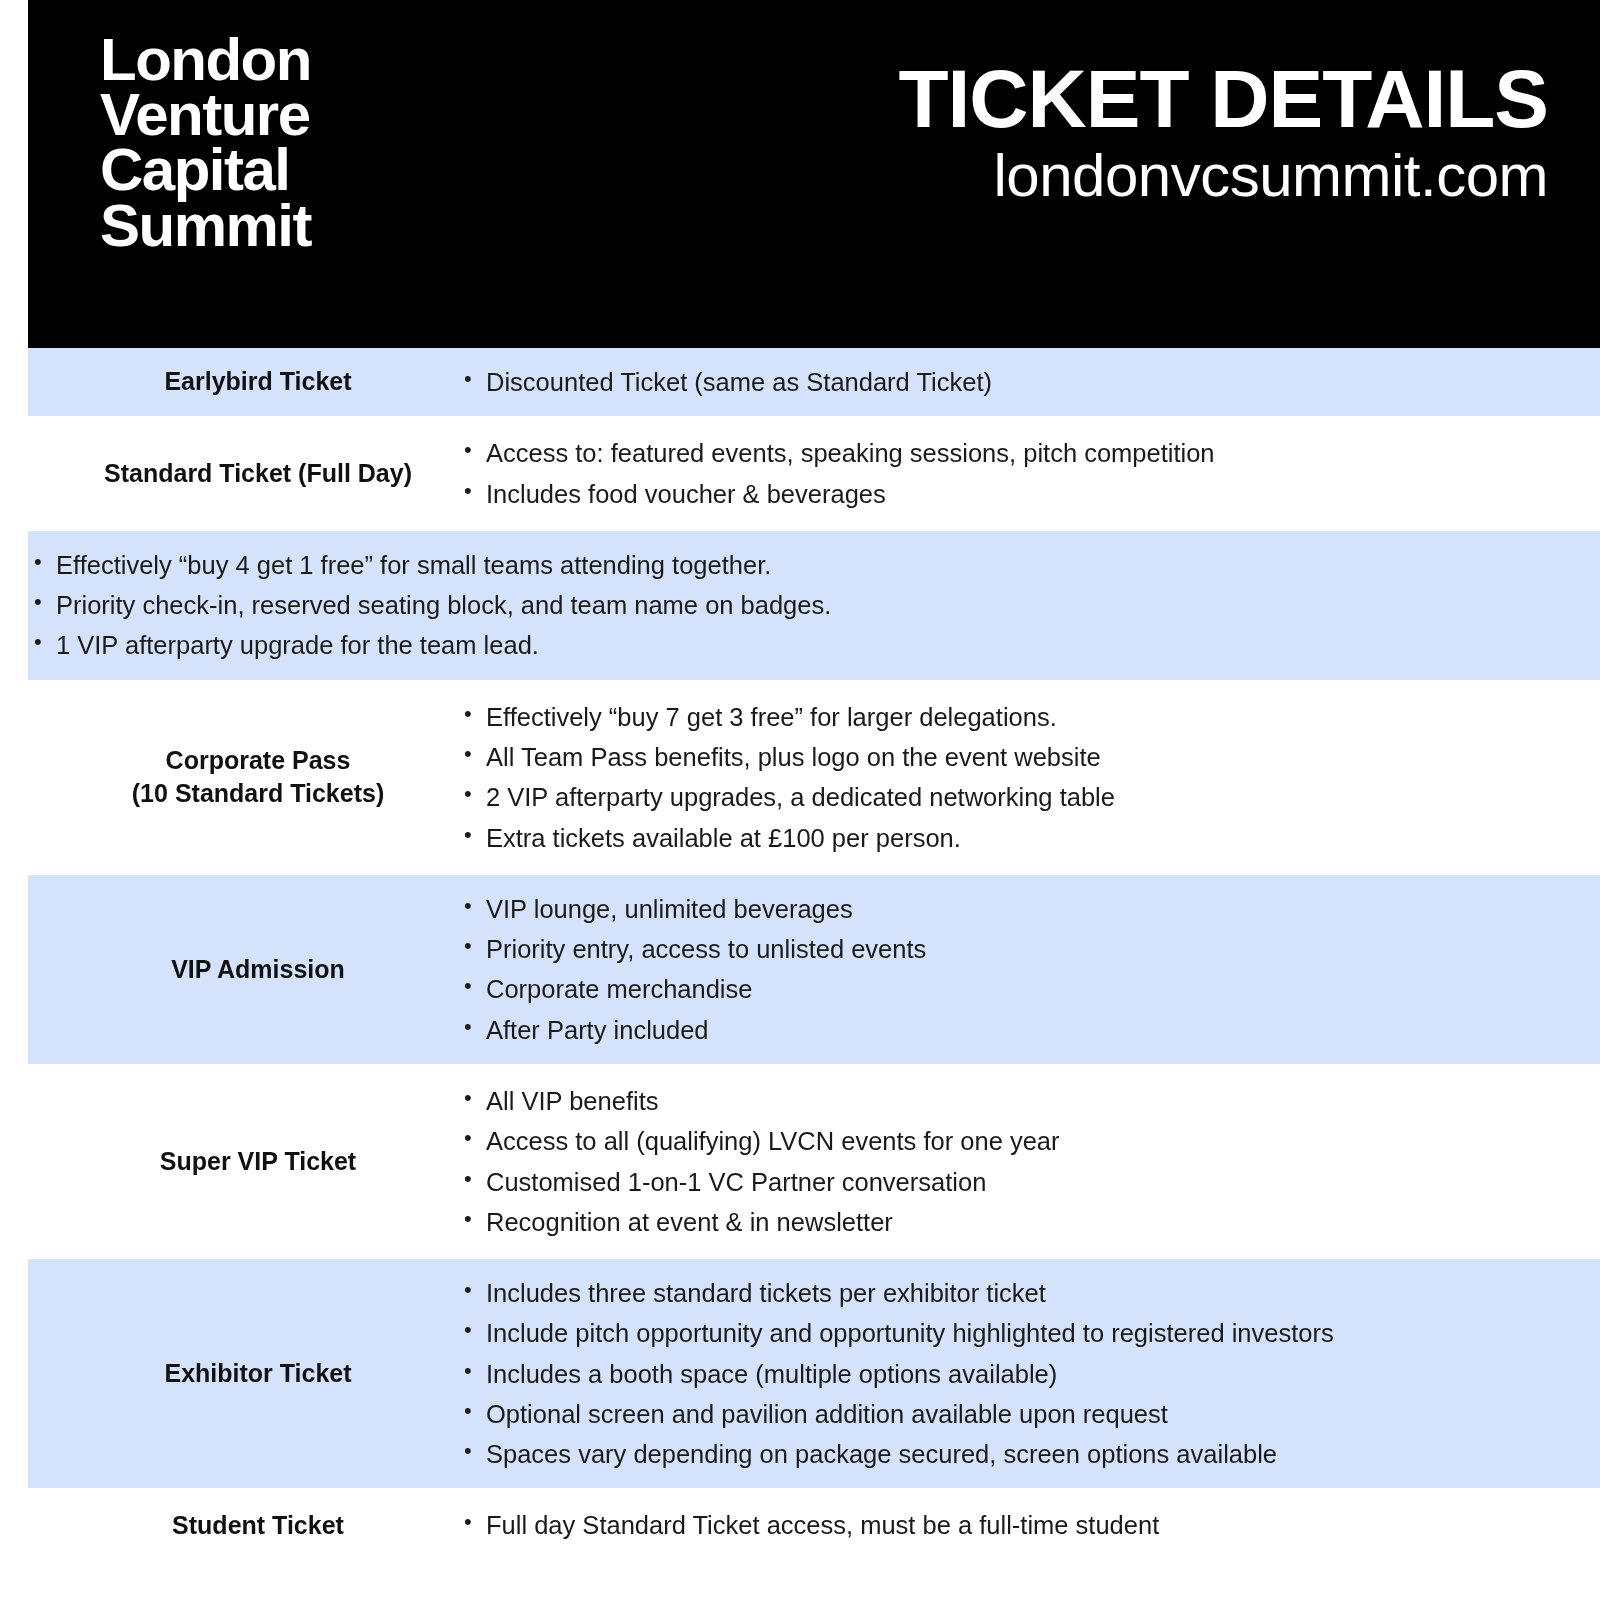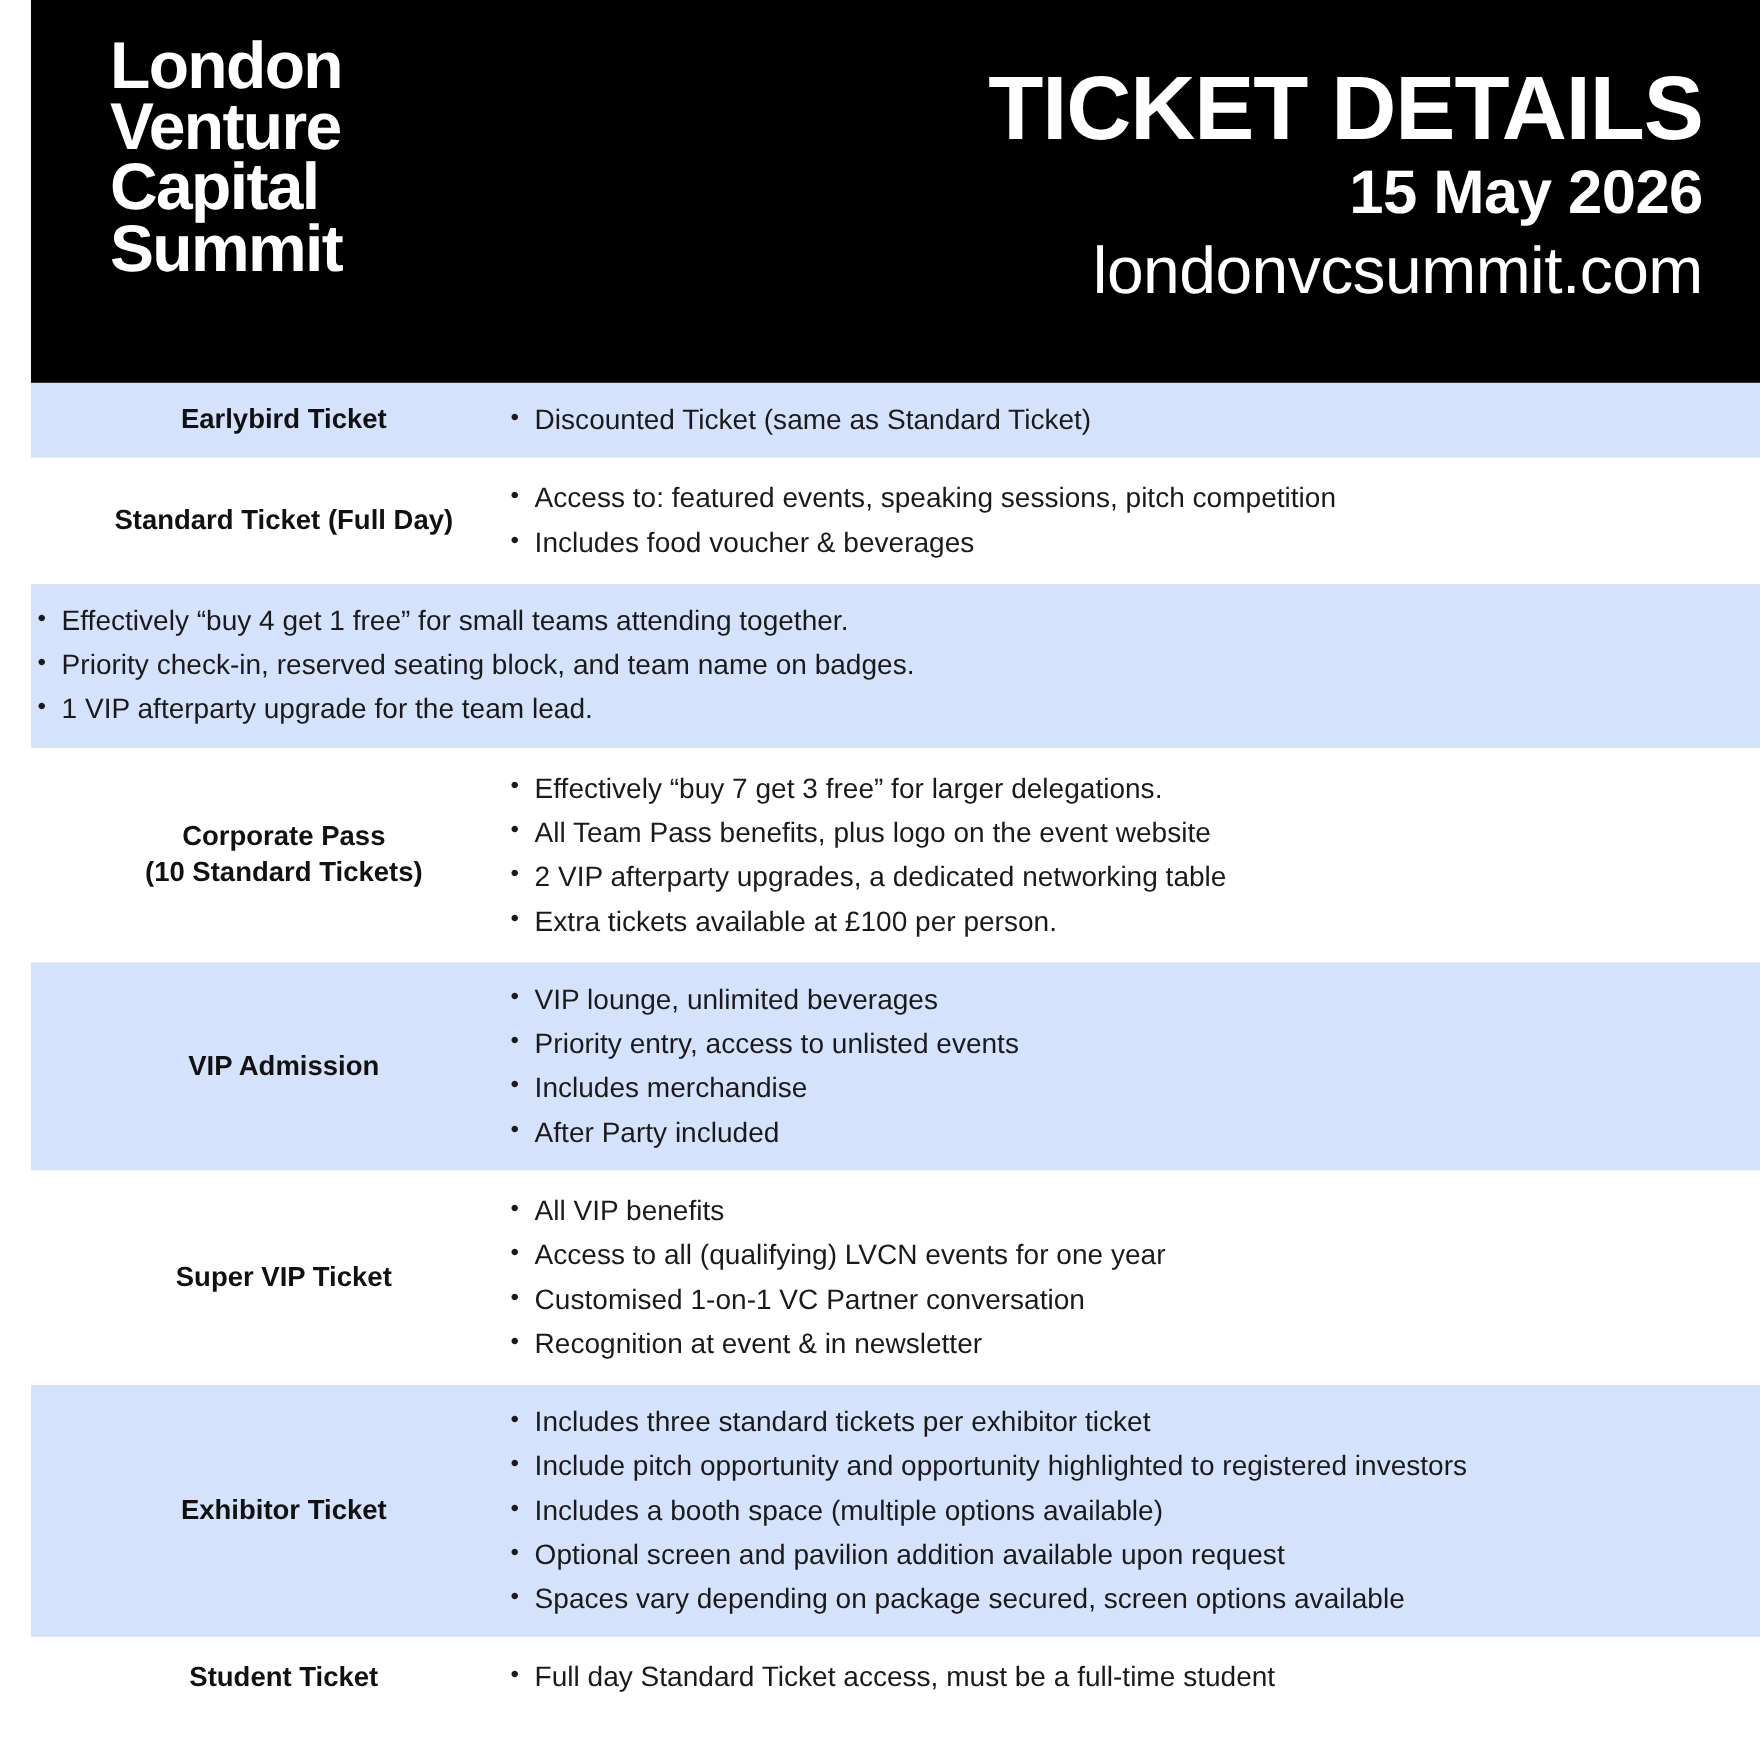--- a/index.html
+++ b/index.html
@@ -111,21 +111,20 @@
 
   <div class="header">
     <div class="logo">
       <div>London</div>
       <div>Venture</div>
       <div>Capital</div>
       <div>Summit</div>
     </div>
     <div class="header-right">
       <div class="header-title">TICKET DETAILS</div>
-      <div class="header-date">15 May 2026</div>
       <div class="header-url">londonvcsummit.com</div>
     </div>
   </div>
 
   <div class="table" id="ticket-table">
       <div class="row alt">
         <div class="row-label">
           <div>Earlybird Ticket</div>
         </div>
         <div class="row-items">
@@ -198,21 +197,21 @@
           <div class="bullet-line">
             <span class="dot">•</span>
             <span class="txt">VIP lounge, unlimited beverages</span>
           </div>
           <div class="bullet-line">
             <span class="dot">•</span>
             <span class="txt">Priority entry, access to unlisted events</span>
           </div>
           <div class="bullet-line">
             <span class="dot">•</span>
-            <span class="txt">Includes merchandise</span>
+            <span class="txt">Corporate merchandise</span>
           </div>
           <div class="bullet-line">
             <span class="dot">•</span>
             <span class="txt">After Party included</span>
           </div>
         </div>
       </div>
       <div class="row plain">
         <div class="row-label">
           <div>Super VIP Ticket</div>

